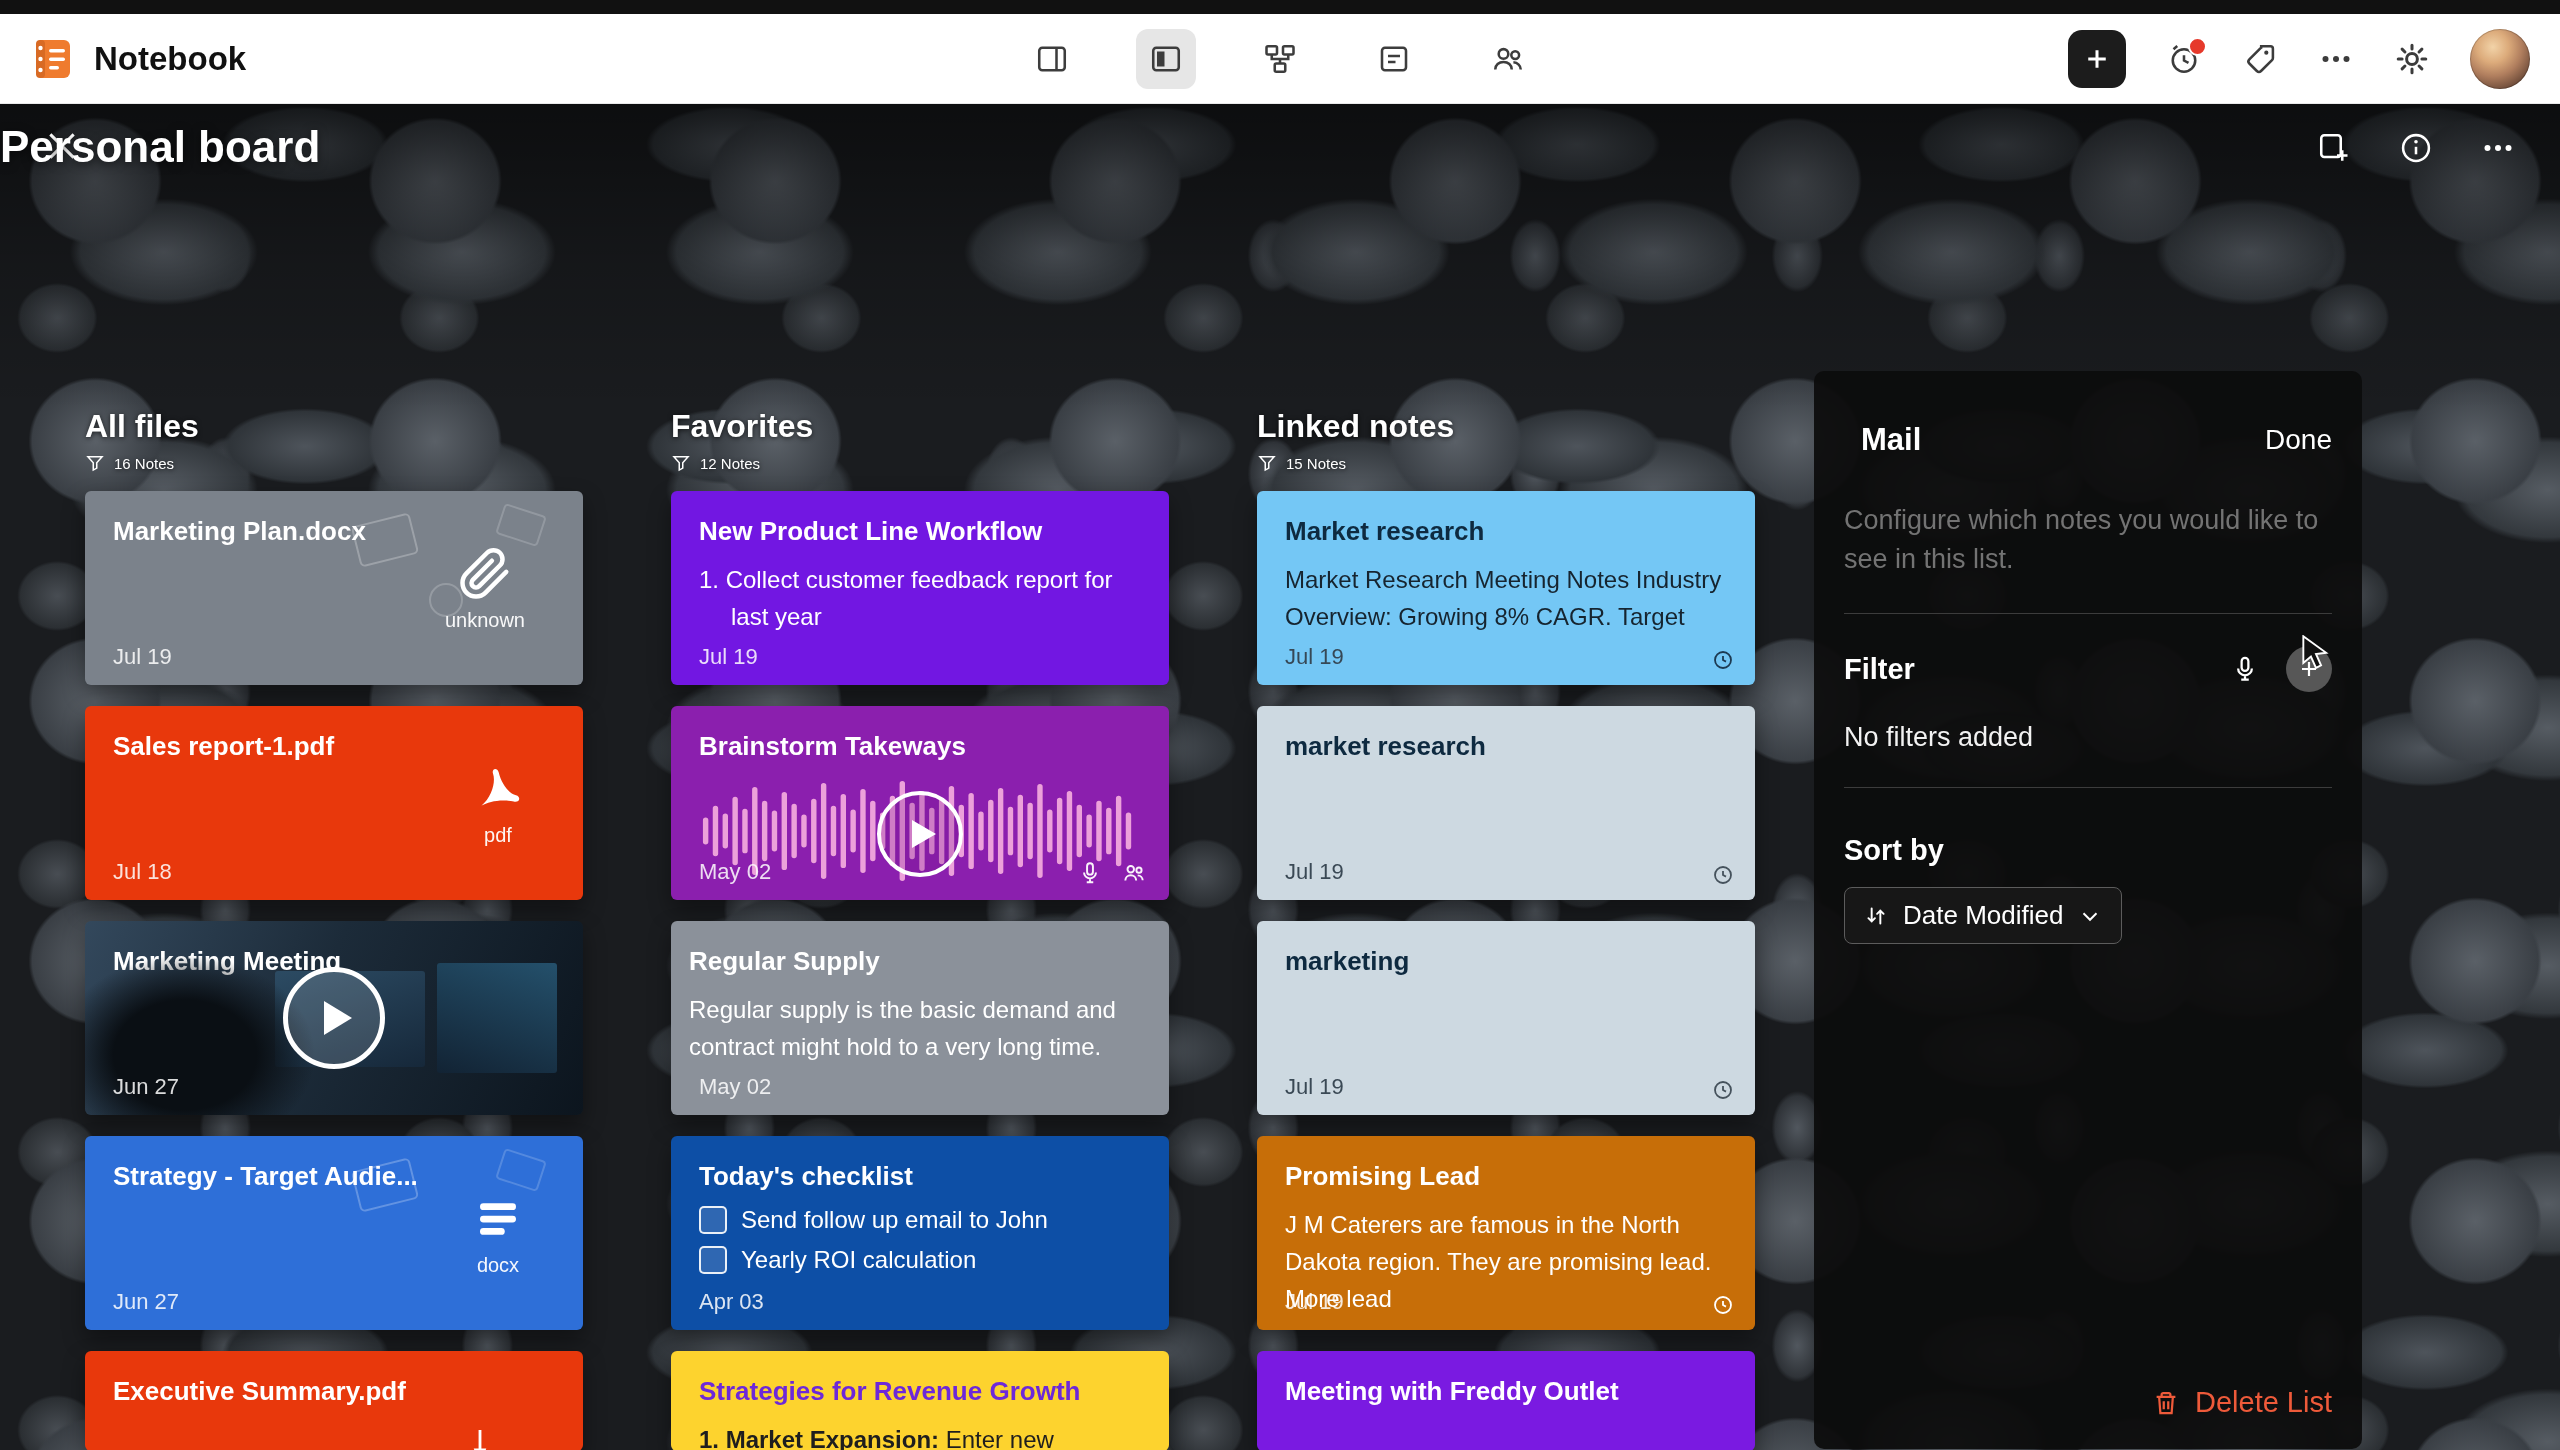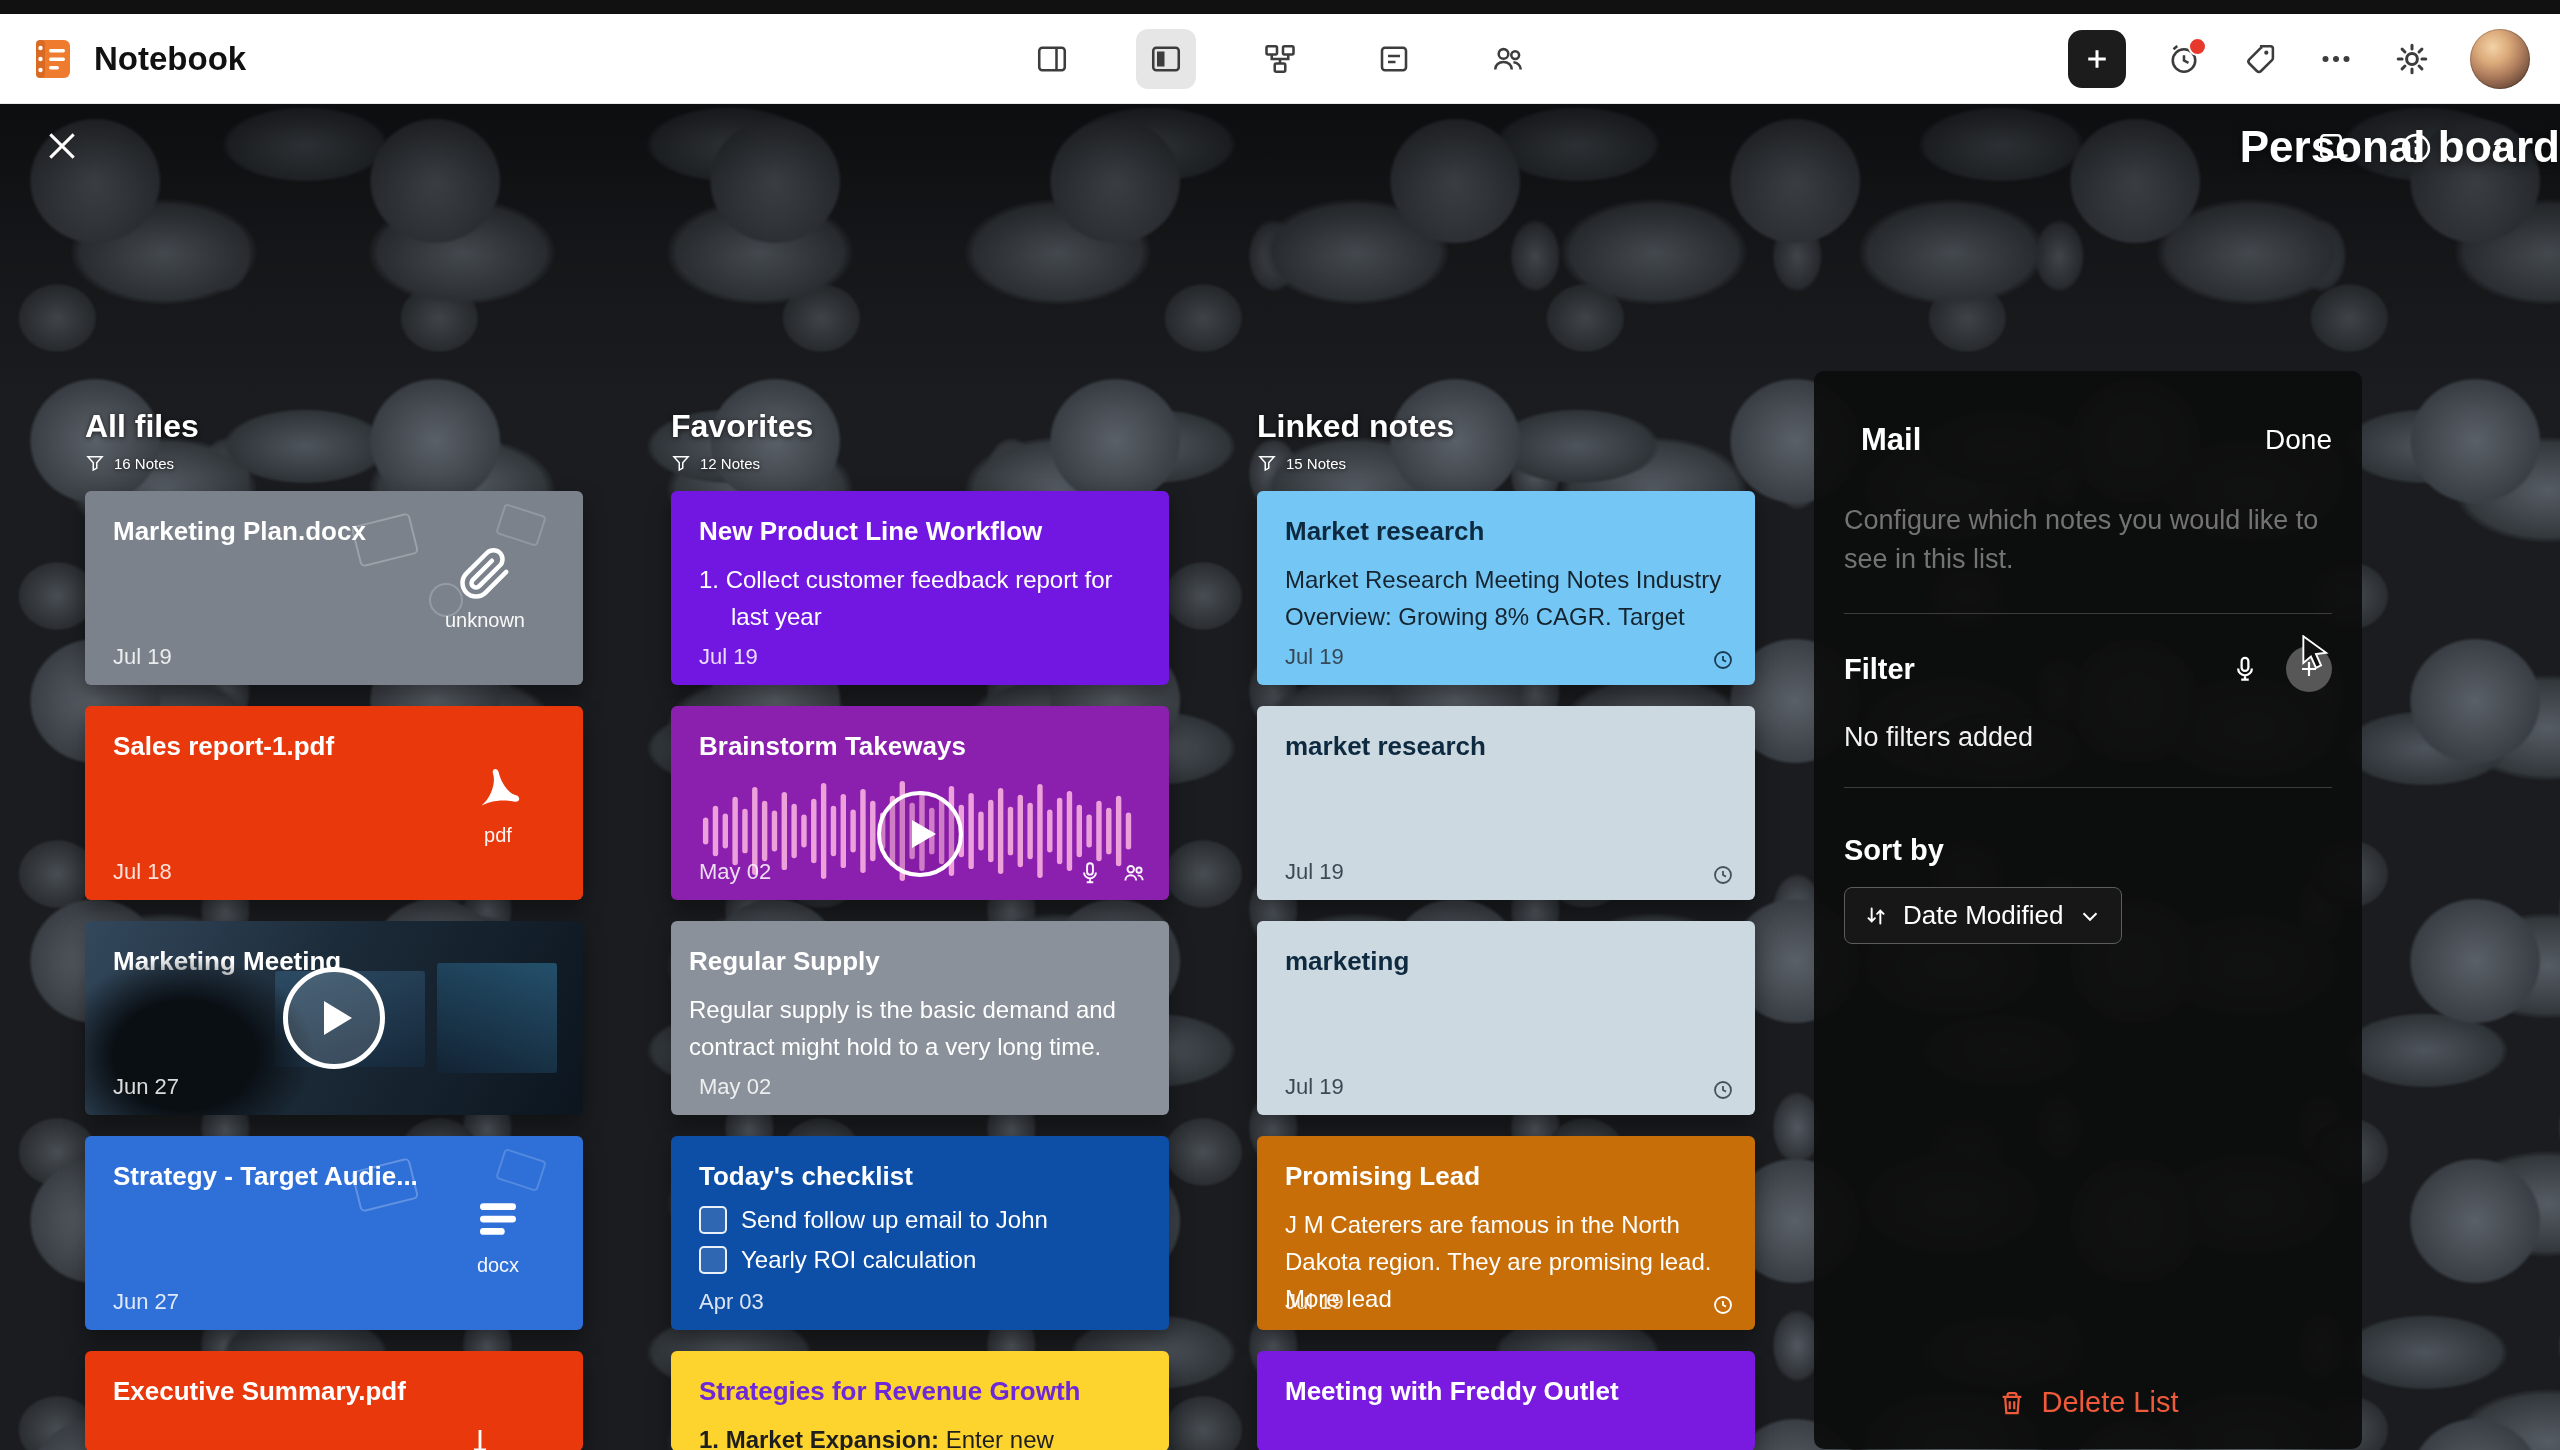--- a/index.html
+++ b/index.html
@@ -42,21 +42,21 @@
       radial-gradient(closest-side at 15% 82%, #484d53, #2b2f33 64%, rgba(0,0,0,0) 70%),
       radial-gradient(closest-side at 86% 76%, #51575e, #2f3338 60%, rgba(0,0,0,0) 70%);
     background-size: 340px 260px, 424px 302px, 298px 238px, 382px 278px, 262px 218px;
   }
   .board::before{content:"";position:absolute;inset:0;pointer-events:none;
     background:linear-gradient(180deg, rgba(0,0,0,.55) 0%, rgba(0,0,0,.2) 170px, rgba(0,0,0,0) 320px);}
 
   .board-header{position:relative;height:140px;z-index:2;}
   .close-btn{position:absolute;left:42px;top:36px;color:#fff;cursor:pointer;}
   .close-btn svg{width:40px;height:40px;}
-  .board-title{position:absolute;left:0;right:0;top:32px;margin:0;text-align:right;color:#fff;
+  .board-title{position:absolute;left:0;right:0;top:32px;margin:0;text-align:left;color:#fff;
     font-size:44px;font-weight:600;text-shadow:0 2px 10px rgba(0,0,0,.55);}
   .board-actions{position:absolute;right:44px;top:40px;display:flex;gap:46px;color:#fff;}
   .board-actions .icon-btn{color:#fff;}
 
   
   .col{position:absolute;top:318px;width:498px;z-index:2;}
   .col-1{left:85px}.col-2{left:671px}.col-3{left:1257px}
   .col-title{margin:0 0 8px;font-size:32px;font-weight:bold;color:#fff;text-shadow:0 1px 5px rgba(0,0,0,.7);}
   .col-count{display:flex;align-items:center;gap:9px;font-size:15px;color:#fff;margin-bottom:18px;
     text-shadow:0 1px 4px rgba(0,0,0,.7);cursor:pointer;}
@@ -126,21 +126,21 @@
   .filter-actions{margin-left:auto;display:flex;align-items:center;gap:26px;}
   .mic-btn{color:#fff;cursor:pointer;}
   .mic-btn svg{width:30px;height:30px;}
   .add-filter-btn{width:46px;height:46px;border-radius:50%;background:#575757;display:flex;align-items:center;justify-content:center;color:#fff;cursor:pointer;}
   .add-filter-btn svg{width:24px;height:24px;}
   .no-filters{margin-top:30px;font-size:27px;color:#f2f2f2;}
   .sort-label{margin-top:46px;font-size:29px;font-weight:bold;}
   .sort-dropdown{margin-top:20px;display:flex;align-items:center;gap:14px;width:fit-content;
     background:#171717;border:1px solid #5c5c5c;border-radius:8px;padding:12px 18px;font-size:26px;cursor:pointer;}
   .sort-dropdown svg{width:26px;height:26px;}
-  .delete-row{margin-top:auto;display:flex;align-items:center;justify-content:center;gap:14px;font-size:29px;cursor:pointer;}
+  .delete-row{margin-top:auto;display:flex;align-items:center;justify-content:flex-end;gap:14px;font-size:29px;cursor:pointer;}
   .delete-row svg{width:30px;height:30px;}
   .pointer{position:absolute;left:486px;top:264px;z-index:50;pointer-events:none;}
   .pointer svg{width:32px;height:38px;}
 </style>
 </head>
 <body>
 
 <header class="topbar">
   <div class="brand">
     <svg width="46" height="46" viewBox="0 0 46 46">

